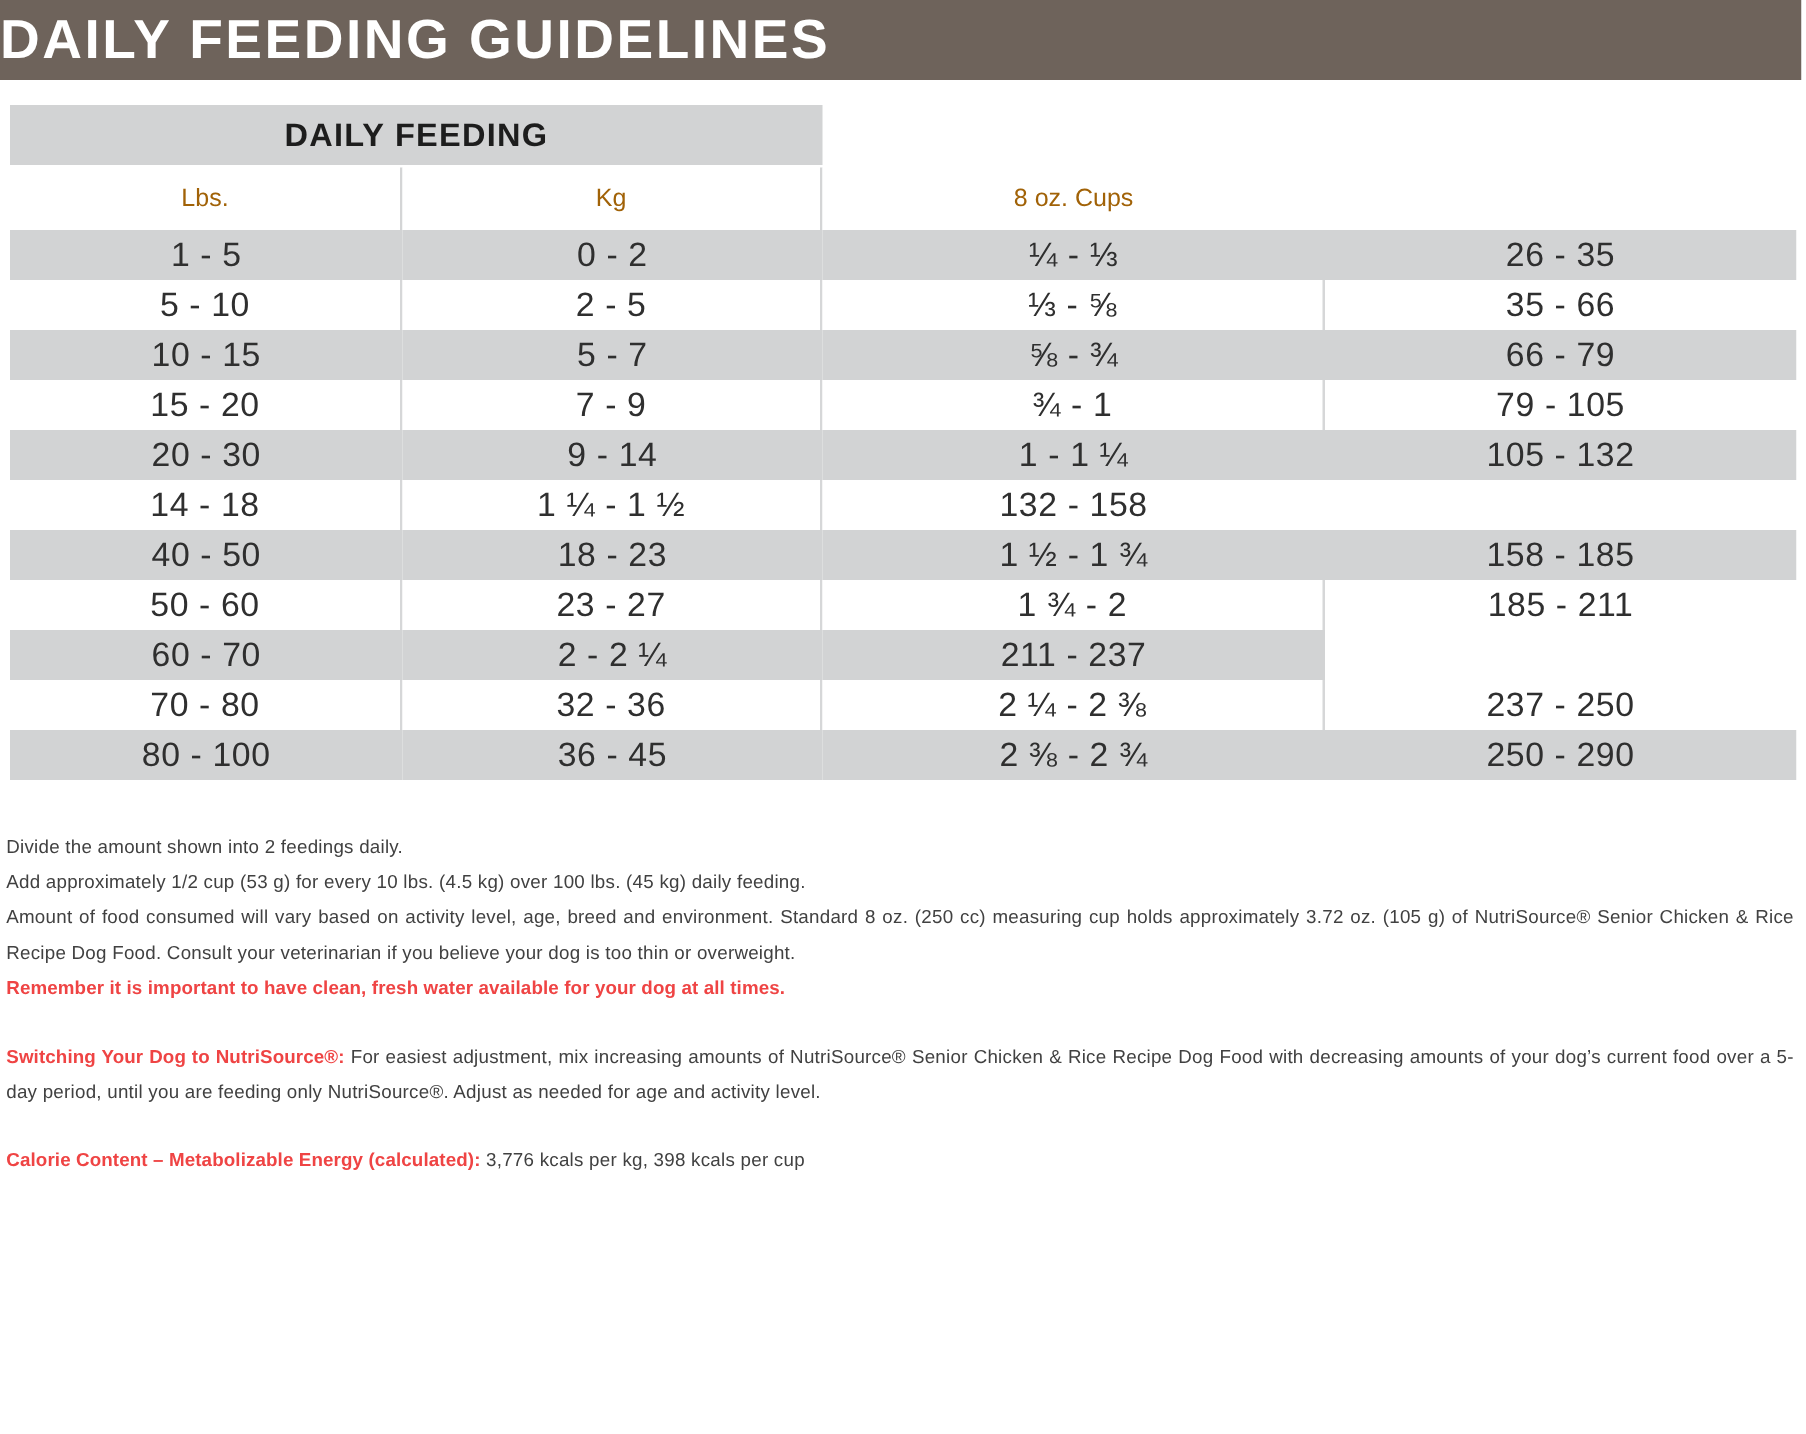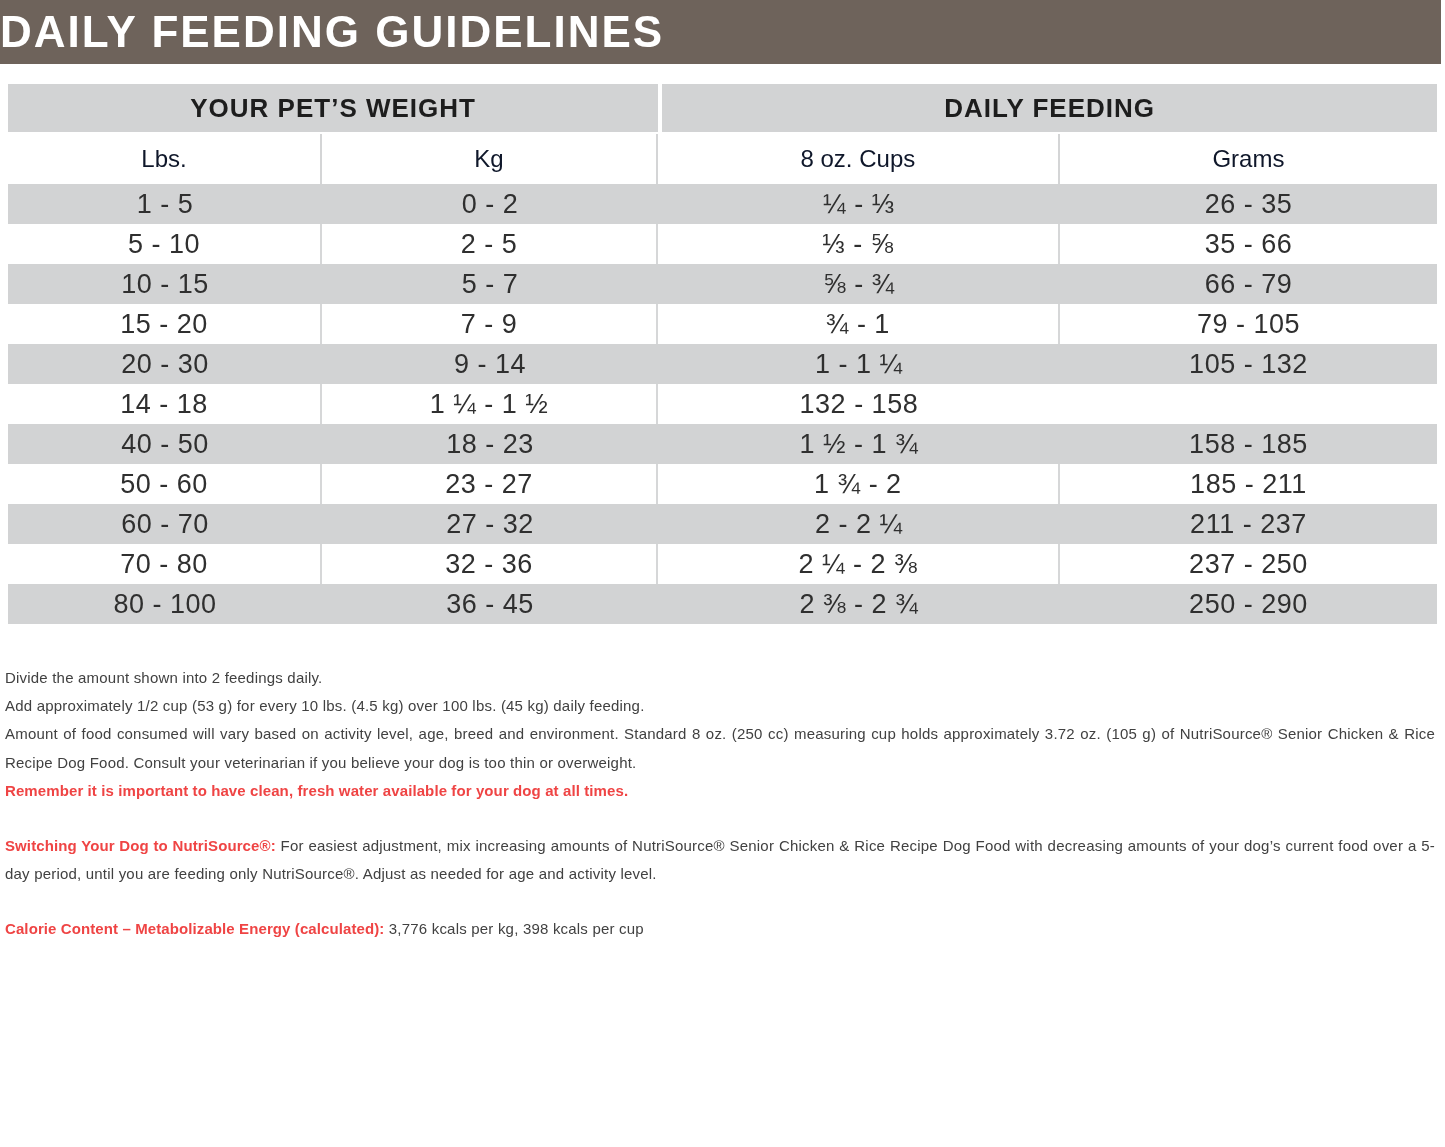--- a/index.html
+++ b/index.html
@@ -50,22 +50,22 @@
     display: grid;
     grid-template-columns: 21.97% 23.51% 28.13% 26.39%;
   }
   .cell {
     display: flex; align-items: center; justify-content: center;
     white-space: nowrap;
   }
 
   .subheader-row { height: 50px; }
   .subheader-row .cell {
-    font-size: 24px;
-    color: #0f172a;
+    font-size: 20px;
+    color: #a16207;
     background: #ffffff;
   }
   .subheader-row .cell:not(:last-child) { border-right: 2px solid #d4d5d6; }
 
   .data-row { height: 40px; font-size: 27px; letter-spacing: 0.5px; color: #2f2f2f; }
   .data-row.r-shade .cell { background: #d2d3d4; }
   .data-row.r-plain .cell { background: #ffffff; }
   .data-row.r-plain .cell:not(:last-child) { border-right: 2px solid #d6d7d8; }
 
   
@@ -83,29 +83,27 @@
 </head>
 <body>
 
 <div class="title-bar">
   <span class="title-text">DAILY FEEDING GUIDELINES</span>
 </div>
 
 <div class="feeding-table">
 
   <div class="group-row">
-    <div class="group-cell">YOUR PET’S WEIGHT</div>
     <div class="group-cell">DAILY FEEDING</div>
   </div>
 
   <div class="grid-row subheader-row">
     <div class="cell">Lbs.</div>
     <div class="cell">Kg</div>
     <div class="cell">8 oz. Cups</div>
-    <div class="cell">Grams</div>
   </div>
 
   <div class="grid-row data-row r-shade">
     <div class="cell">1 - 5</div>
     <div class="cell">0 - 2</div>
     <div class="cell">¼ - ⅓</div>
     <div class="cell">26 - 35</div>
   </div>
   <div class="grid-row data-row r-plain">
     <div class="cell">5 - 10</div>
@@ -143,21 +141,20 @@
     <div class="cell">158 - 185</div>
   </div>
   <div class="grid-row data-row r-plain">
     <div class="cell">50 - 60</div>
     <div class="cell">23 - 27</div>
     <div class="cell">1 ¾ - 2</div>
     <div class="cell">185 - 211</div>
   </div>
   <div class="grid-row data-row r-shade">
     <div class="cell">60 - 70</div>
-    <div class="cell">27 - 32</div>
     <div class="cell">2 - 2 ¼</div>
     <div class="cell">211 - 237</div>
   </div>
   <div class="grid-row data-row r-plain">
     <div class="cell">70 - 80</div>
     <div class="cell">32 - 36</div>
     <div class="cell">2 ¼ - 2 ⅜</div>
     <div class="cell">237 - 250</div>
   </div>
   <div class="grid-row data-row r-shade">

